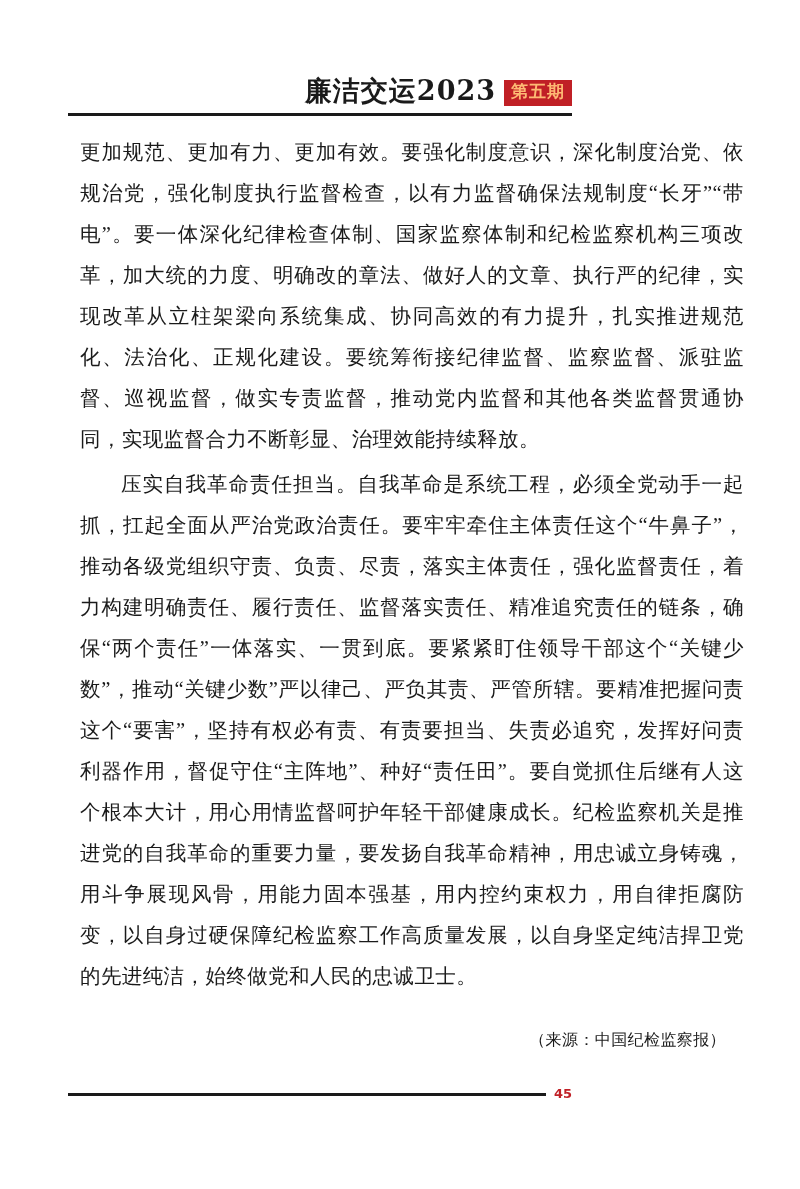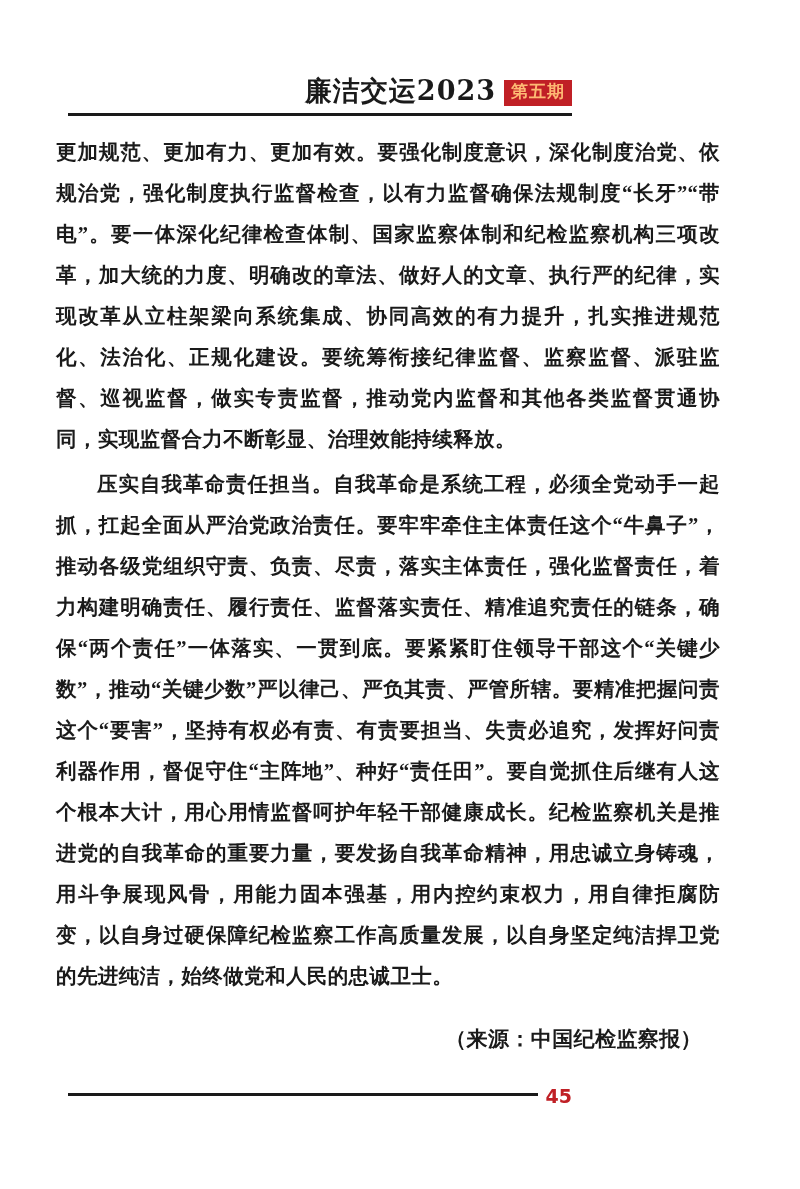--- a/index.html
+++ b/index.html
@@ -61,39 +61,38 @@
     margin-top: 7px;
     height: 3px;
     background: #1a1a1a;
     width: 100%;
   }
 
   
   .content {
     position: absolute;
     top: 132px;
-    left: 56px;
+    left: 80px;
     width: 664px;
-    font-weight: bold;
   }
   .para {
     font-size: 20.5px;
     line-height: 41px;
     text-align: justify;
     text-justify: inter-ideograph;
     margin: 0 0 0 0;
     letter-spacing: 0.4px;
   }
   .para.indent {
     text-indent: 2em;
     margin-top: 4px;
   }
   .source {
     margin-top: 22px;
-    font-size: 21px;
+    font-size: 16px;
     line-height: 41px;
     text-align: right;
     padding-right: 18px;
     letter-spacing: 0.4px;
   }
 
   
   .footer {
     position: absolute;
     bottom: 62px;
@@ -107,21 +106,21 @@
     width: 100%;
   }
   .footer-page {
     position: absolute;
     right: 0;
     top: -6px;
     background: #ffffff;
     color: #c02026;
     font-family: "DejaVu Sans", "Liberation Sans", sans-serif;
     font-weight: bold;
-    font-size: 19px;
+    font-size: 13px;
     padding-left: 8px;
     line-height: 1;
   }
 </style>
 </head>
 <body>
 
 <div class="page">
 
   <div class="header">

